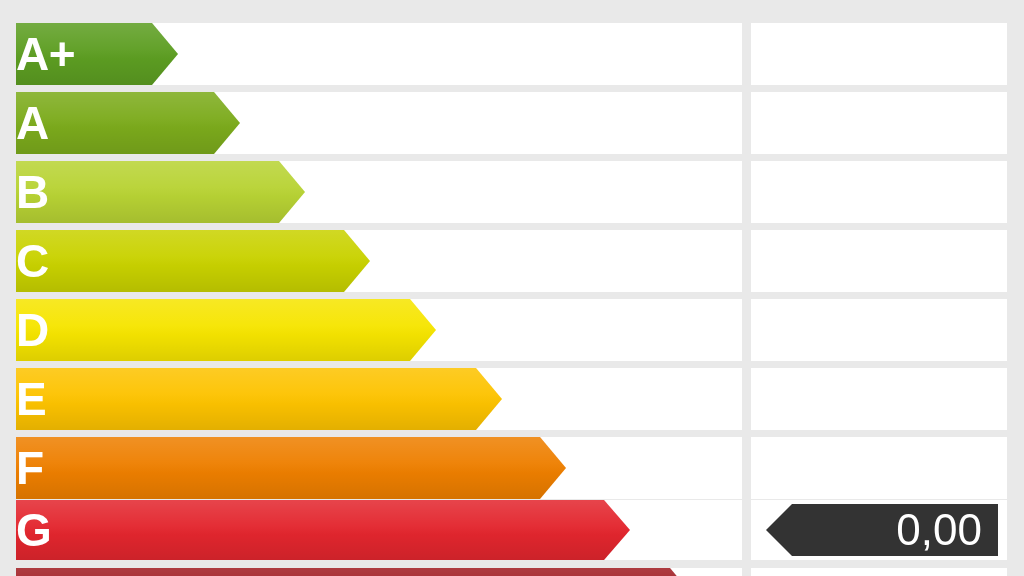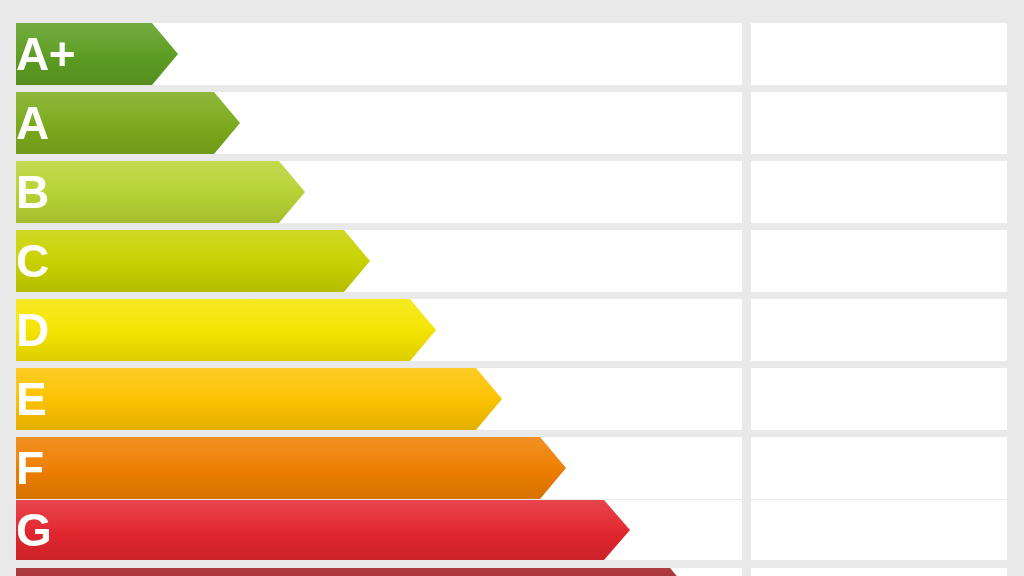--- a/index.html
+++ b/index.html
@@ -187,20 +187,23 @@
         </div>
         <div class="bar-label">F</div>
       </div>
       <div class="row" style="top: 500px; height: 60px;">
         <div class="cell-left"></div>
         <div class="cell-right"></div>
         <div class="bar" style="width: 614px; background: rgb(227, 38, 46);">
           <div class="bar-shade"></div>
         </div>
         <div class="bar-label">G</div>
+        <div class="value-badge">
+          <span class="value-badge-text">0,00</span>
+        </div>
       </div>
       <div class="row" style="top: 568px; height: 62px;">
         <div class="cell-left"></div>
         <div class="cell-right"></div>
         <div class="bar" style="width: 680px; background: rgb(160, 28, 34);">
           <div class="bar-shade"></div>
         </div>
         <div class="bar-label">H</div>
       </div>
     </div>

